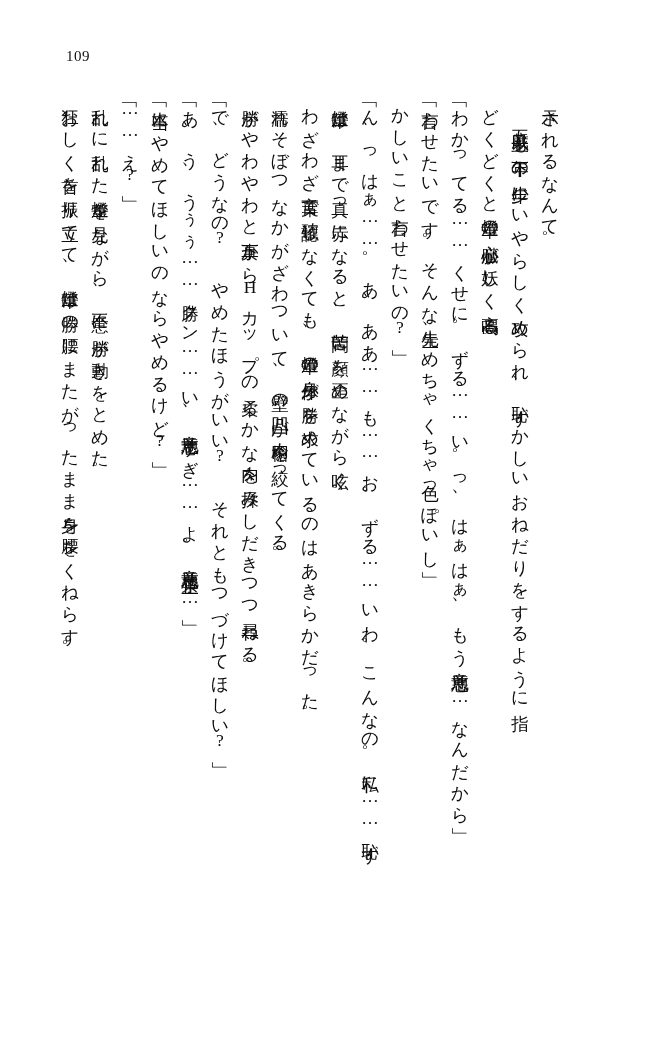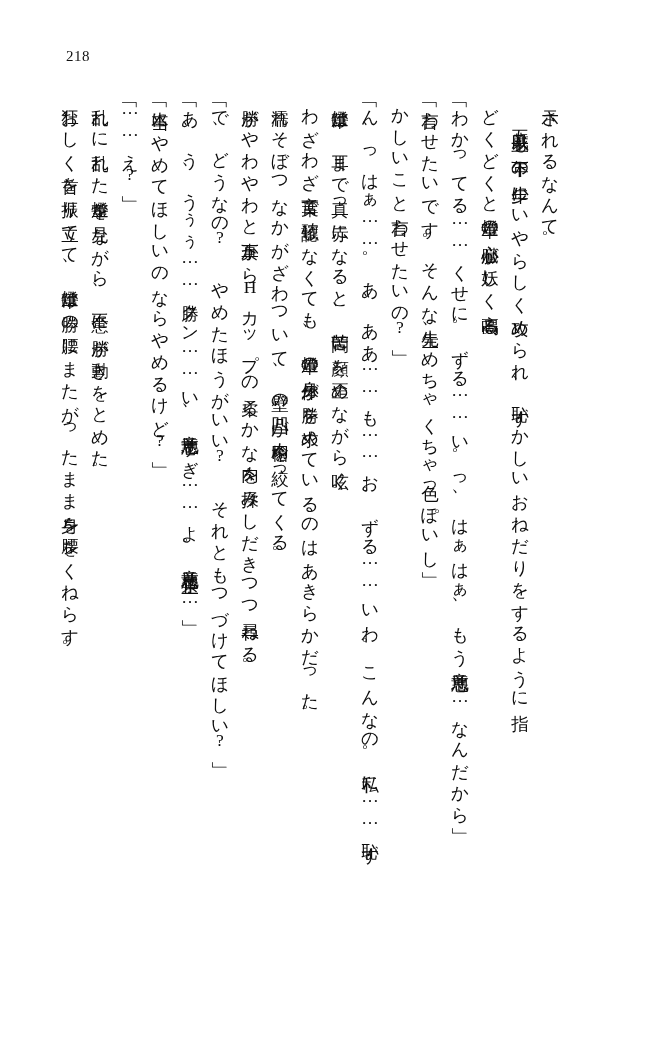--- a/index.html
+++ b/index.html
@@ -61,21 +61,21 @@
   }
   .col.indent {
     padding-top: 20px;
   }
 </style>
 </head>
 <body>
 
 <div class="page">
 
-  <div class="page-number">218</div>
+  <div class="page-number">109</div>
 
   <div class="body-text">
     <div class="col">狂おしく首を振り立てて、燈華は勝の腰にまたがったまま身を腰をくねらす。</div>
     <div class="col">乱れに乱れた燈華を見ながら、不意に勝が動きをとめた。</div>
     <div class="col">「……え?」</div>
     <div class="col">「本当にやめてほしいのならやめるけど?」</div>
     <div class="col">「あ、う、うぅぅ……勝クン……い、意地悪すぎ……よ。意地悪禁止……」</div>
     <div class="col">「で、どうなの? やめたほうがいい? それともつづけてほしい?」</div>
     <div class="col">勝がやわやわと真下からHカップの柔らかな肉を揉みしだきつつ尋ねる。</div>
     <div class="col">濡れそぼつなかがざわついて、壁の凹凸が肉槍を絞ってくる。</div>

